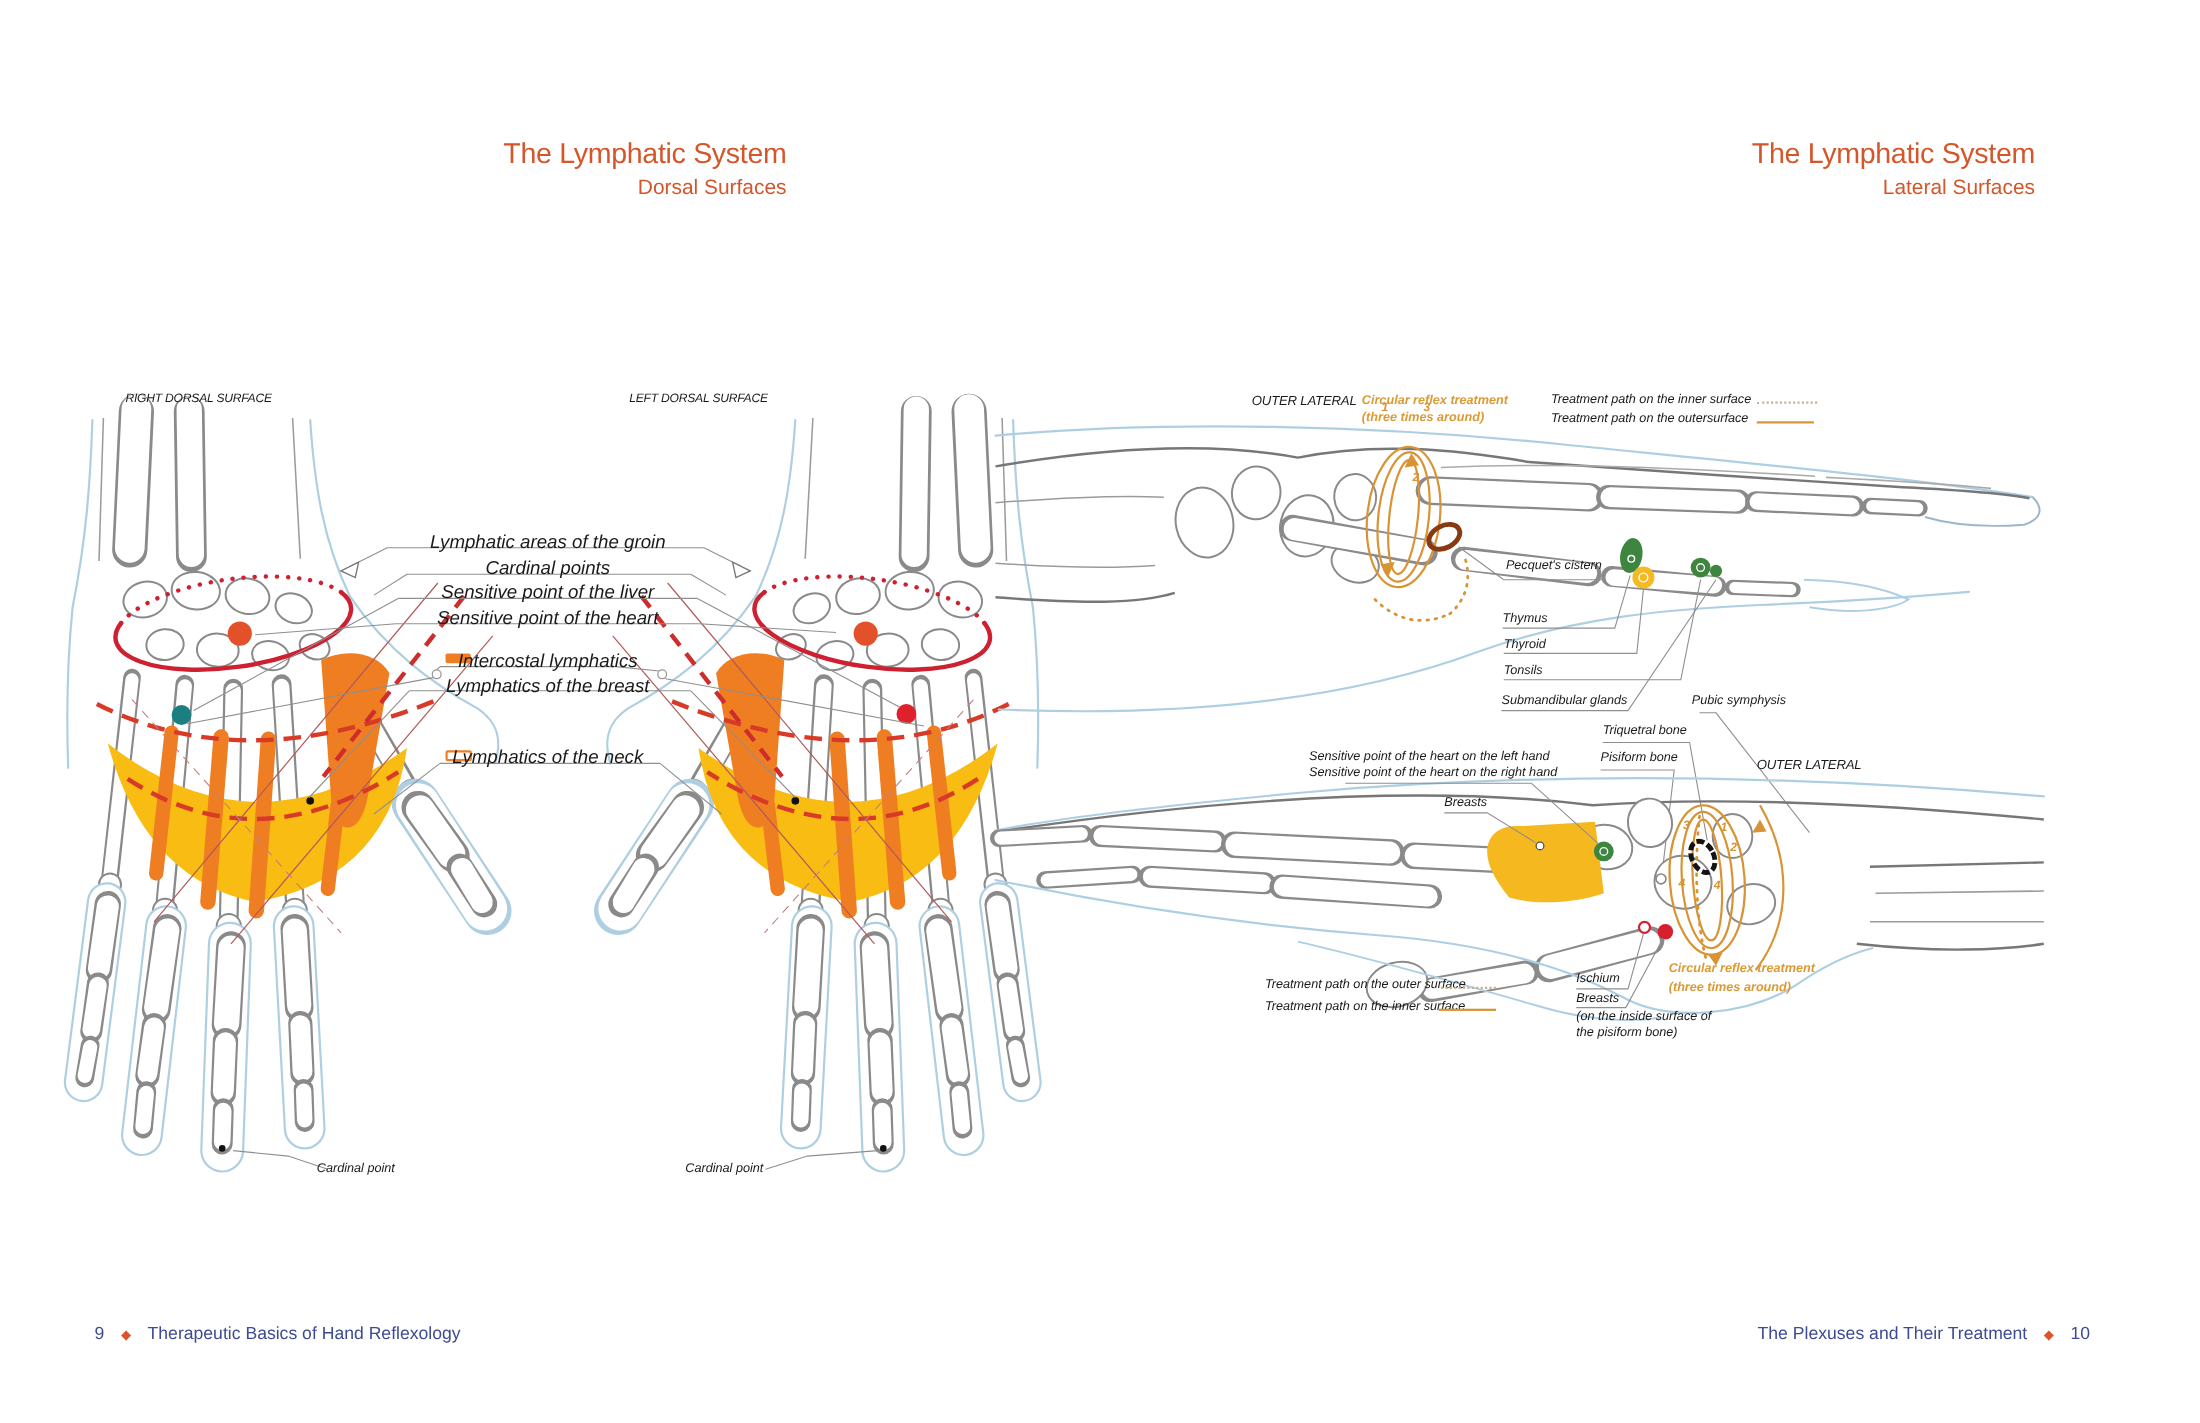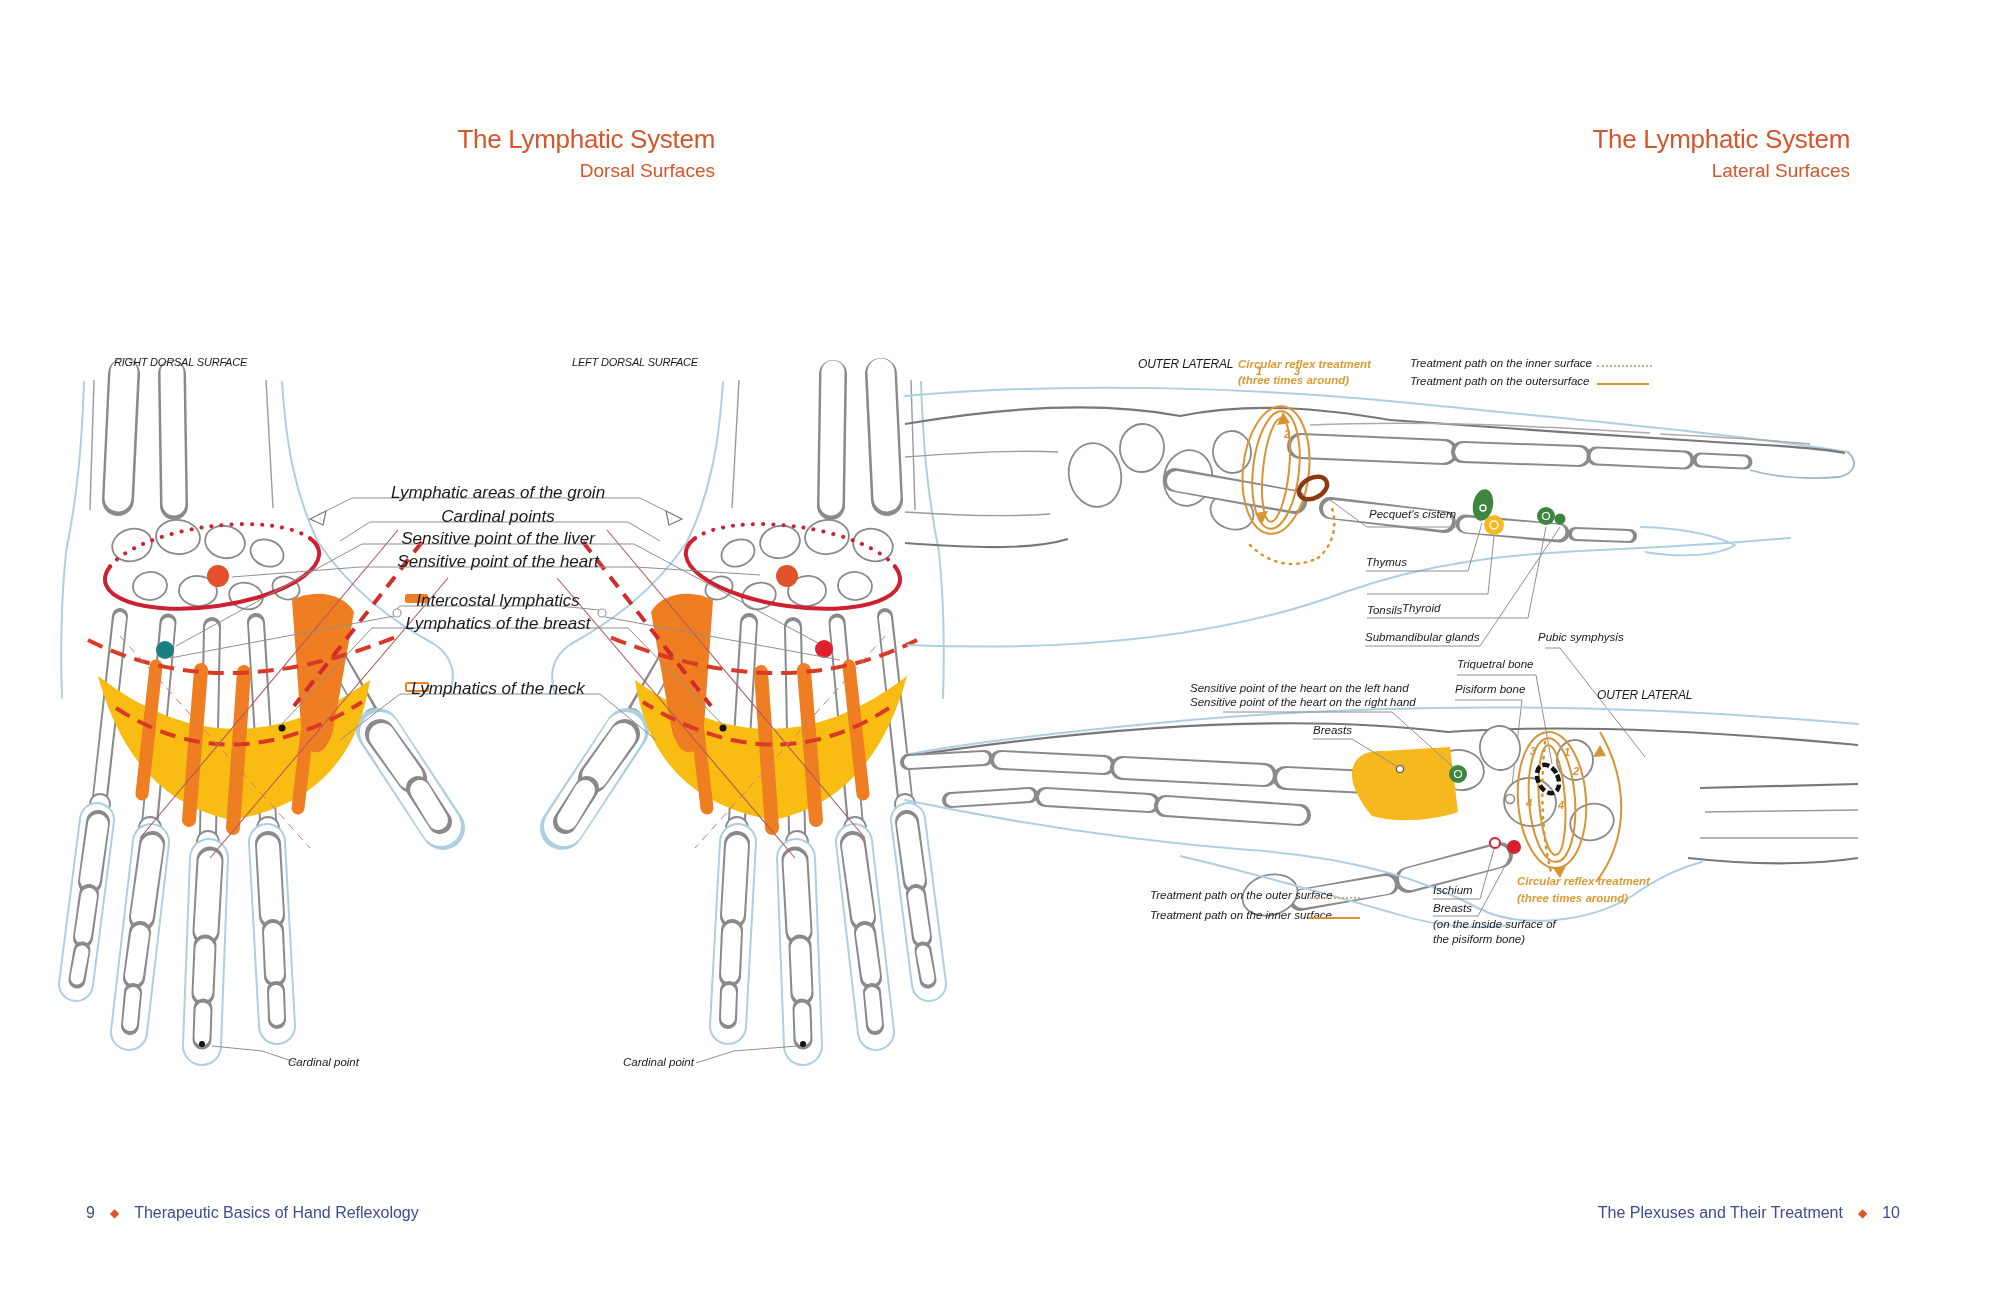--- a/index.html
+++ b/index.html
@@ -347,21 +347,21 @@
 <div class="abs note" style="left:1238px;width:155px;top:358px;">Circular reflex treatment</div>
 <div class="abs note" style="left:1238px;width:155px;top:374px;">(three times around)</div>
 
 <div class="abs lbl ralign" style="left:1410px;width:177px;top:357px;">Treatment path on the inner surface</div>
 <div class="abs dotline" style="left:1597px;top:365px;"></div>
 <div class="abs lbl ralign" style="left:1410px;width:177px;top:375px;">Treatment path on the outersurface</div>
 <div class="abs solidline" style="left:1597px;top:383px;"></div>
 
 <div class="abs lbl" style="left:1369px;top:508px;">Pecquet's cistern</div>
 <div class="abs lbl" style="left:1366px;top:556px;">Thymus</div>
-<div class="abs lbl" style="left:1367px;top:602px;margin-left:35px;">Thyroid</div>
+<div class="abs lbl" style="left:1367px;top:580px;">Thyroid</div>
 <div class="abs lbl" style="left:1367px;top:604px;">Tonsils</div>
 <div class="abs lbl" style="left:1365px;top:631px;">Submandibular glands</div>
 <div class="abs lbl" style="left:1538px;top:631px;">Pubic symphysis</div>
 
 <div class="abs num" style="left:1256px;top:365px;">1</div>
 <div class="abs num" style="left:1294px;top:365px;">3</div>
 <div class="abs num" style="left:1284px;top:428px;">2</div>
 
 <div class="abs lbl ralign" style="left:1190px;width:202px;top:682px;">Sensitive point of the heart on the left hand</div>
 <div class="abs lbl ralign" style="left:1190px;width:202px;top:696px;">Sensitive point of the heart on the right hand</div>

